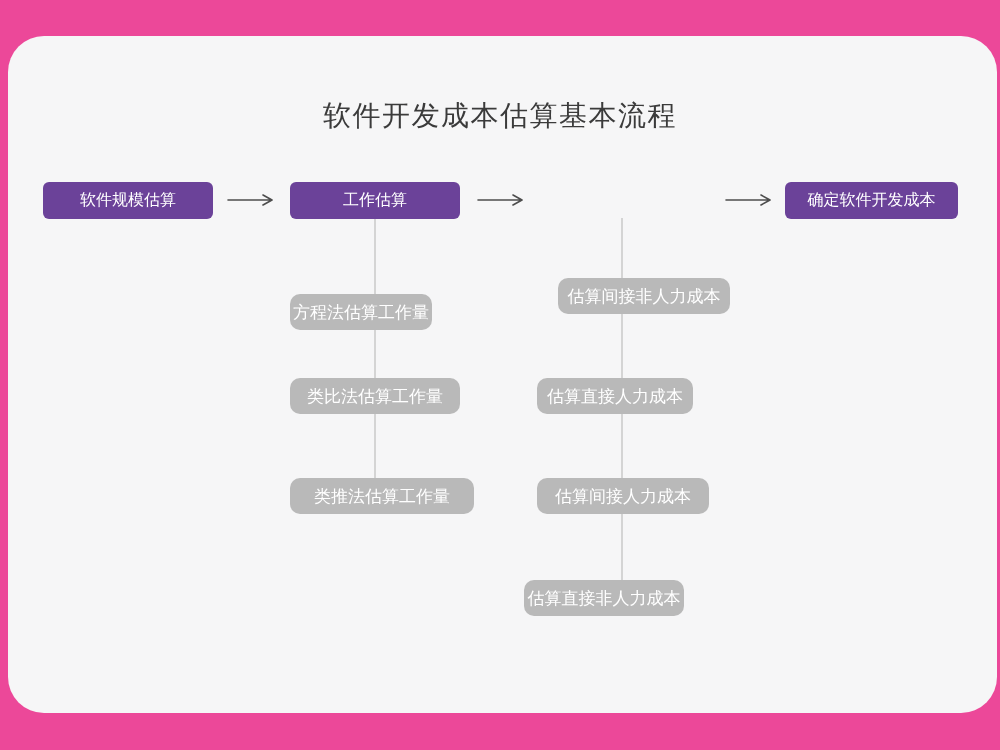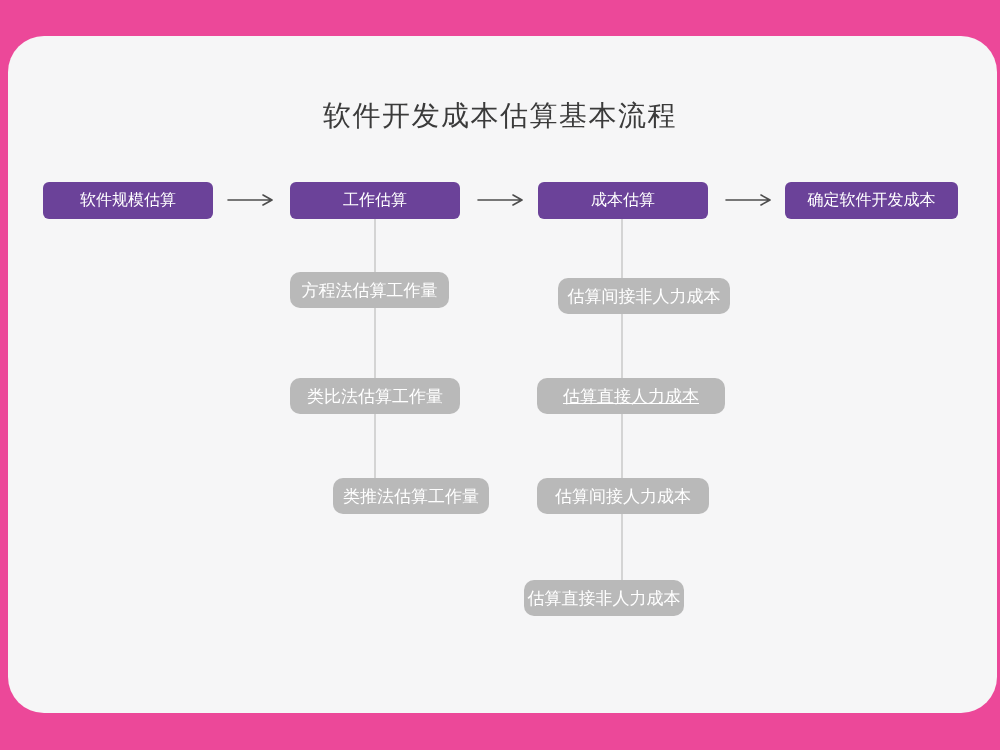--- a/index.html
+++ b/index.html
@@ -78,40 +78,39 @@
 <div class="page">
   <div class="card"></div>
 
   <div class="title">软件开发成本估算基本流程</div>
 
   <div class="connector" style="left:374px; top:218px; height:262px;"></div>
   <div class="connector" style="left:621px; top:218px; height:364px;"></div>
 
   <div class="node primary" style="left:43px;  top:182px; width:170px;">软件规模估算</div>
   <div class="node primary" style="left:290px; top:182px; width:170px;">工作估算</div>
-  <div class="node primary" style="left:538px; top:182px; width:170px;">成本估算</div>
   <div class="node primary" style="left:785px; top:182px; width:173px;">确定软件开发成本</div>
 
   <div class="arrow" style="left:227px; top:192px;">
     <svg width="48" height="16" viewBox="0 0 48 16">
         <path d="M1 8 H44 M36 3 L45 8 L36 13" fill="none" stroke="#4d4d4d" stroke-width="1.6" stroke-linecap="round" stroke-linejoin="round"></path>
       </svg>
   </div>
   <div class="arrow" style="left:477px; top:192px;">
     <svg width="48" height="16" viewBox="0 0 48 16">
         <path d="M1 8 H44 M36 3 L45 8 L36 13" fill="none" stroke="#4d4d4d" stroke-width="1.6" stroke-linecap="round" stroke-linejoin="round"></path>
       </svg>
   </div>
   <div class="arrow" style="left:725px; top:192px;">
     <svg width="48" height="16" viewBox="0 0 48 16">
         <path d="M1 8 H44 M36 3 L45 8 L36 13" fill="none" stroke="#4d4d4d" stroke-width="1.6" stroke-linecap="round" stroke-linejoin="round"></path>
       </svg>
   </div>
 
-  <div class="node gray" style="left:290px; top:272px; width:159px;">方程法估算工作量</div>
+  <div class="node gray" style="left:290px; top:294px; width:142px;">方程法估算工作量</div>
   <div class="node gray" style="left:290px; top:378px; width:170px;">类比法估算工作量</div>
-  <div class="node gray" style="left:290px; top:478px; width:156px;margin-left:43px;">类推法估算工作量</div>
+  <div class="node gray" style="left:290px; top:478px; width:184px;">类推法估算工作量</div>
 
   <div class="node gray" style="left:558px; top:278px; width:172px;">估算间接非人力成本</div>
-  <div class="node gray" style="left:537px; top:378px; width:188px;text-decoration:underline;">估算直接人力成本</div>
+  <div class="node gray" style="left:537px; top:378px; width:156px;">估算直接人力成本</div>
   <div class="node gray" style="left:537px; top:478px; width:172px;">估算间接人力成本</div>
   <div class="node gray" style="left:524px; top:580px; width:160px;">估算直接非人力成本</div>
 </div>
 
 </body></html>

